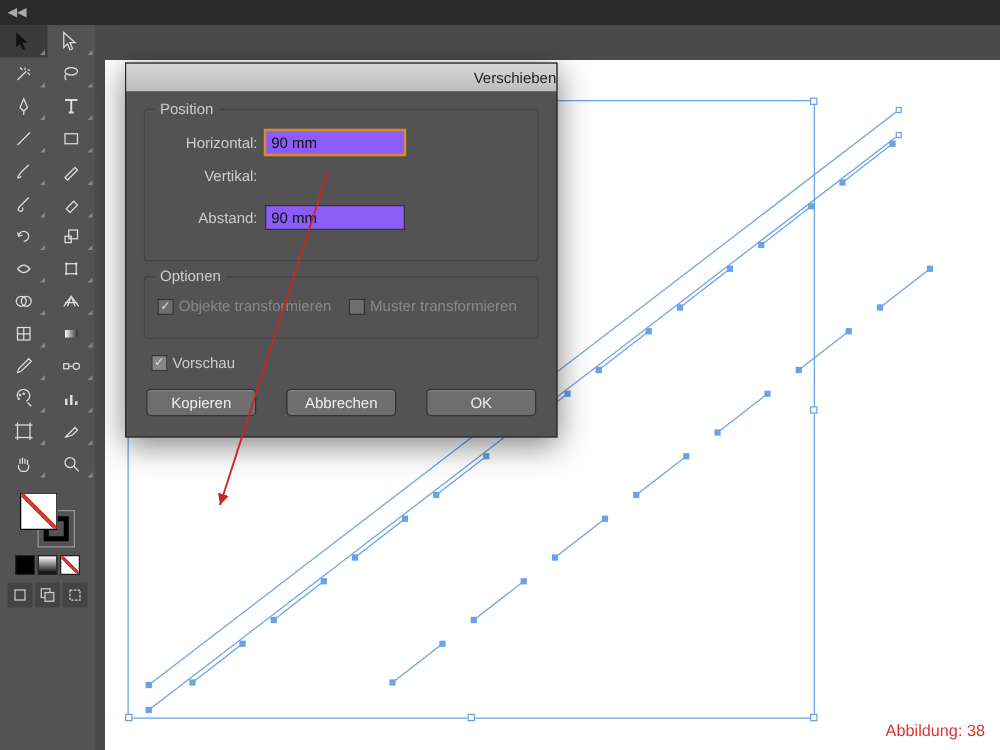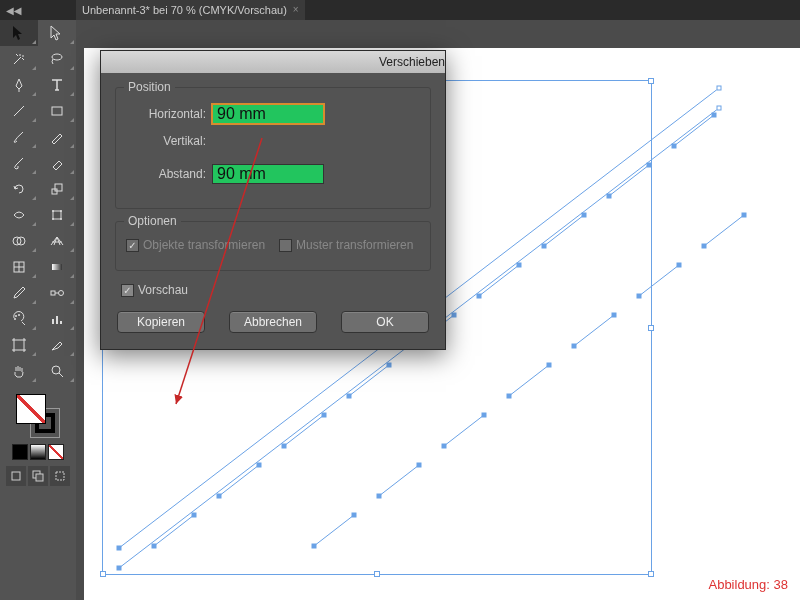--- a/index.html
+++ b/index.html
@@ -42,21 +42,21 @@
   .anchor.hollow { background:#fff; border:1px solid #6aa2e6; }
   svg.paths { position: absolute; inset: 0; width: 100%; height: 100%; }
 
   .dialog { position: absolute; top: 50px; left: 100px; width: 346px; background: #535353; border: 1px solid #2a2a2a; box-shadow: 0 6px 24px rgba(0,0,0,0.5); }
   .dialog-title { background: linear-gradient(#d8d8d8,#bcbcbc); color: #222; font-size: 12px; text-align: right; padding: 4px 0; position: relative; }
   .dialog-body { padding: 14px 14px 16px; color: #ccc; font-size: 12px; }
   .fieldset { border: 1px solid #444; border-radius: 3px; padding: 12px 10px 14px; margin-bottom: 12px; position: relative; }
   .fieldset-legend { position: absolute; top: -8px; left: 8px; background: #535353; padding: 0 4px; color: #ccc; font-size: 12px; }
   .form-row { display: flex; align-items: center; margin: 4px 0 10px; }
   .form-row label { width: 80px; text-align: right; margin-right: 6px; font-size: 12px; }
-  .form-row input[type=text] { width: 112px; height: 20px; background: #22c55e; border: 1px solid #333; color: #111; font-size: 16px; padding: 0 4px; }
+  .form-row input[type=text] { width: 112px; height: 20px; background: #8b5cf6; border: 1px solid #333; color: #111; font-size: 12px; padding: 0 4px; }
   .form-row input.highlighted { border: 1px solid #d88b2f; box-shadow: 0 0 0 1px #d88b2f; }
   .angle-dial { width: 26px; height: 26px; border-radius: 50%; background: #777; border: 1px solid #333; margin-right: 6px; position: relative; }
   .angle-dial::after { content:''; position:absolute; top:50%; left:50%; width:12px; height:1px; background:#222; transform-origin:left; }
   .opts-row { display:flex; align-items:center; gap:14px; padding:4px 0; color:#888; }
   .chk { width:13px; height:13px; background:#6e6e6e; border:1px solid #333; display:inline-flex; align-items:center; justify-content:center; margin-right:4px; font-size:10px; color:#ddd; }
   .preview-row { display:flex; align-items:center; margin: 2px 0 14px 6px; }
   .btn-row { display: flex; gap: 24px; padding: 0 2px; }
   .dlg-btn { width: 88px; height: 22px; background: #6e6e6e; border: 1px solid #333; border-radius: 4px; color: #eee; font-size: 12px; box-shadow: inset 0 1px 0 rgba(255,255,255,0.15); cursor:pointer; }
 
   .annotation-line { position: absolute; pointer-events: none; }
@@ -64,26 +64,20 @@
 </style>
 </head>
 <body>
 
 <div class="app-shell">
 
   <div class="top-bar">
     <span class="collapse-arrows">◀◀</span>
   </div>
 
-  <div class="tab-area">
-    <div class="doc-tab">
-      <span>Unbenannt-3* bei 70 % (CMYK/Vorschau)</span>
-      <span class="close">×</span>
-    </div>
-  </div>
 
   <div class="tool-panel">
     <div class="tool-grid">
       <div class="tool-cell selected">
           <svg viewBox="0 0 16 16">
             <path d="M2 1 L2 13 L5 10 L7 15 L9 14 L7 9 L11 9 Z" fill="#111"></path>
           </svg>
           <span class="tool-corner"></span>
         </div>
       <div class="tool-cell">

